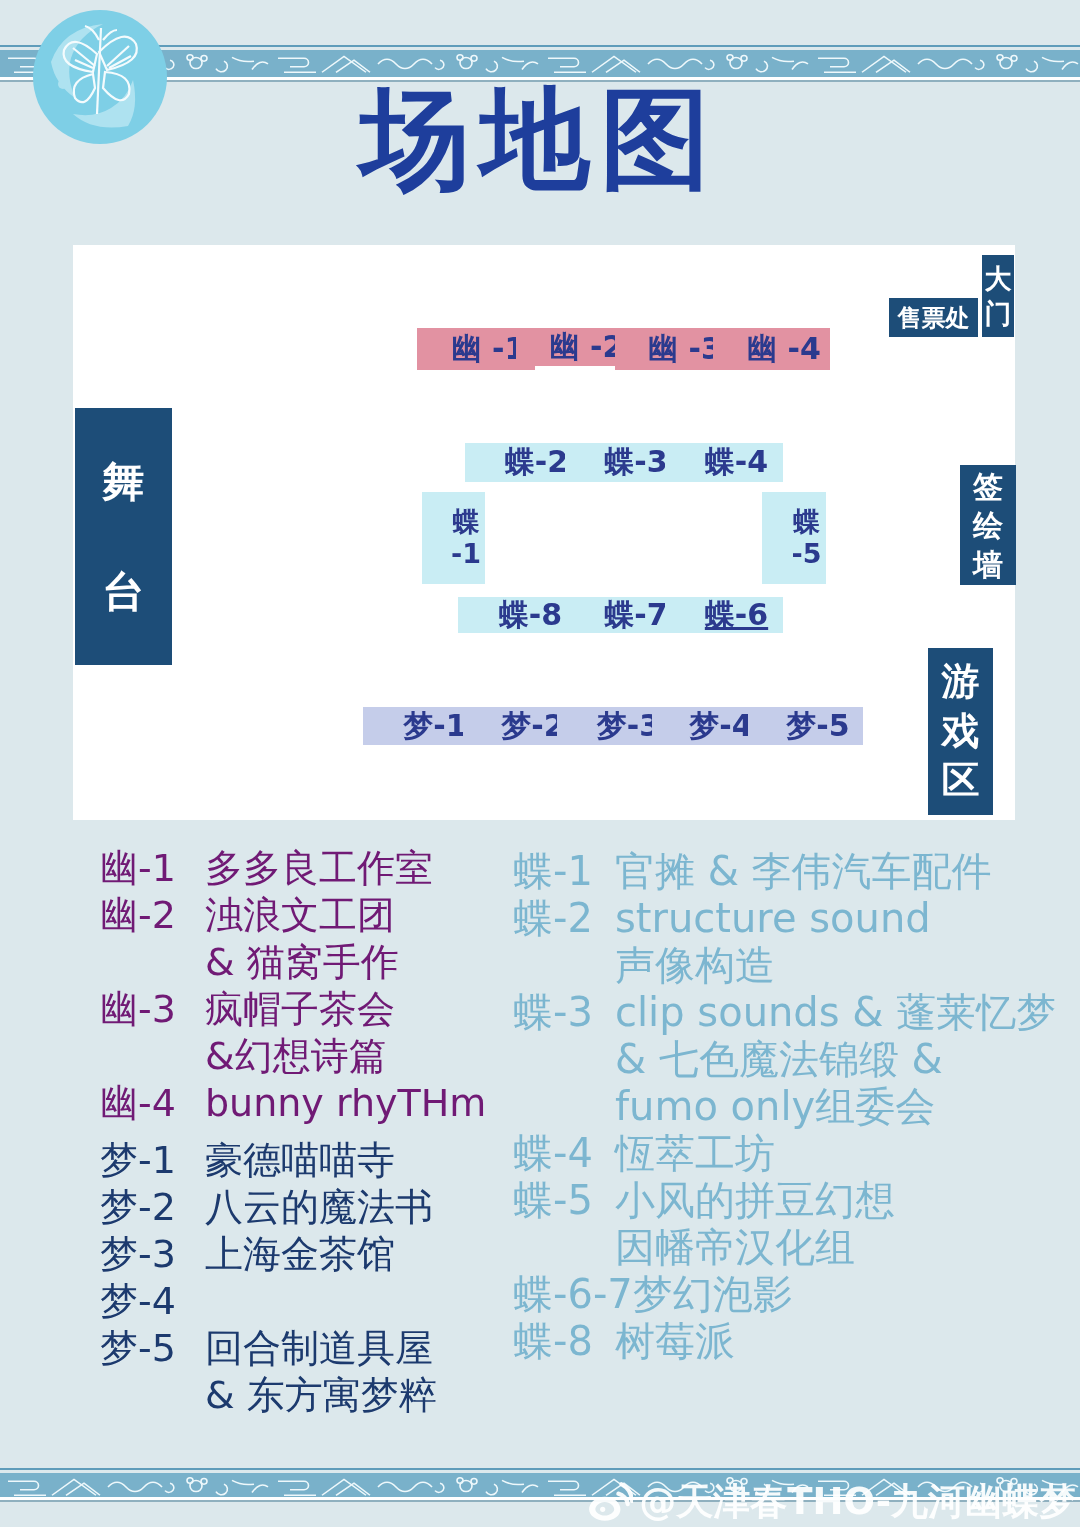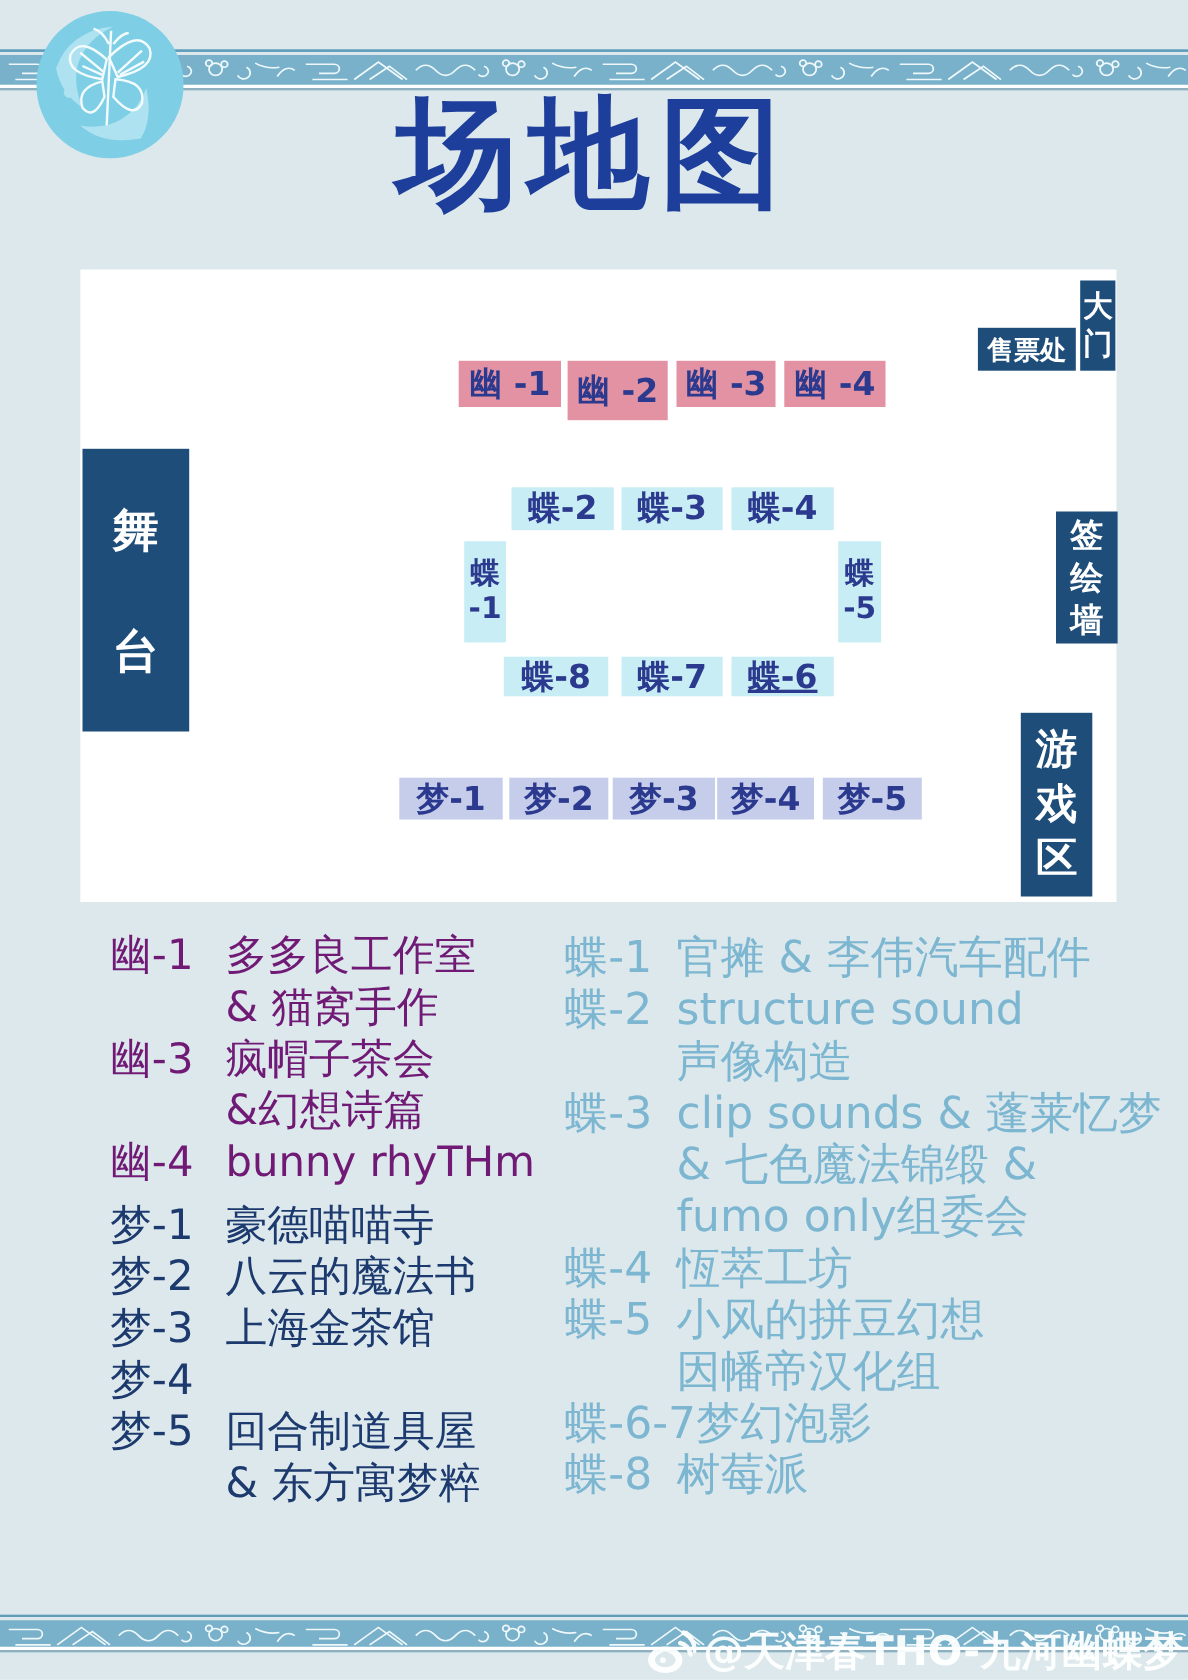--- a/index.html
+++ b/index.html
@@ -33,21 +33,21 @@
 
   .facility {
     position:absolute; background:#1d4d78; color:#ffffff; font-weight:bold;
     display:flex; align-items:center; justify-content:center; text-align:center;
   }
   .vstack { display:inline-block; width:1.15em; word-break:break-all; line-height:1.3; text-align:center; }
   .vstack.spread { line-height:2.6; }
 
   .booth {
     position:absolute; display:flex; align-items:center; justify-content:center;
-    font-weight:bold; color:#2b3a8e; font-size:30px; text-align:center;
+    font-weight:bold; color:#2b3a8e; font-size:30px; text-align:center;padding-left:25px;
   }
   .booth.pink { background:#e292a2; }
   .booth.cyan { background:#c9edf4; }
   .booth.lav  { background:#c5cdea; }
   .booth.vert { flex-direction:column; line-height:1.2; font-size:27px; }
 
   
   .legend-left  { position:absolute; left:100px; top:845px;  z-index:1; }
   .legend-right { position:absolute; left:513px; top:848px;  z-index:1; color:#7cb6d0; }
   .lrow { display:flex; font-size:38px; line-height:47px; white-space:nowrap; }
@@ -123,21 +123,21 @@
       <span class="vstack spread">舞台</span>
     </div>
     <div class="facility" style="left:887px;top:220px;width:56px;height:120px;font-size:30px;">
       <span class="vstack">签绘墙</span>
     </div>
     <div class="facility" style="left:855px;top:403px;width:65px;height:167px;font-size:38px;">
       <span class="vstack">游戏区</span>
     </div>
 
     <div class="booth pink" style="left:344px;top:83px;width:93px;height:42px;">幽 -1</div>
-    <div class="booth pink" style="left:443px;top:83px;width:91px;height:54px;">幽 -2</div>
+    <div class="booth pink" style="left:443px;top:83px;width:91px;height:38px;">幽 -2</div>
     <div class="booth pink" style="left:542px;top:83px;width:90px;height:42px;">幽 -3</div>
     <div class="booth pink" style="left:640px;top:83px;width:92px;height:42px;">幽 -4</div>
 
     <div class="booth cyan" style="left:392px;top:198px;width:93px;height:39px;">蝶-2</div>
     <div class="booth cyan" style="left:492px;top:198px;width:92px;height:39px;">蝶-3</div>
     <div class="booth cyan" style="left:592px;top:198px;width:93px;height:39px;">蝶-4</div>
 
     <div class="booth cyan vert" style="left:349px;top:247px;width:38px;height:92px;">
       <span>蝶</span>
       <span>-1</span>
@@ -156,20 +156,24 @@
     <div class="booth lav" style="left:484px;top:462px;width:93px;height:38px;">梦-3</div>
     <div class="booth lav" style="left:579px;top:462px;width:88px;height:38px;">梦-4</div>
     <div class="booth lav" style="left:675px;top:462px;width:90px;height:38px;">梦-5</div>
   </div>
 
   <div class="legend-left">
     <div class="sec-you">
       <div class="lrow">
           <span class="lid">幽-1</span>
           <span class="lname">多多良工作室</span>
+        </div>
+      <div class="lrow">
+          <span class="lid">幽-2</span>
+          <span class="lname">浊浪文工团</span>
         </div>
       <div class="lrow">
           <span class="lid"></span>
           <span class="lname">&amp; 猫窝手作</span>
         </div>
       <div class="lrow">
           <span class="lid">幽-3</span>
           <span class="lname">疯帽子茶会</span>
         </div>
       <div class="lrow">

